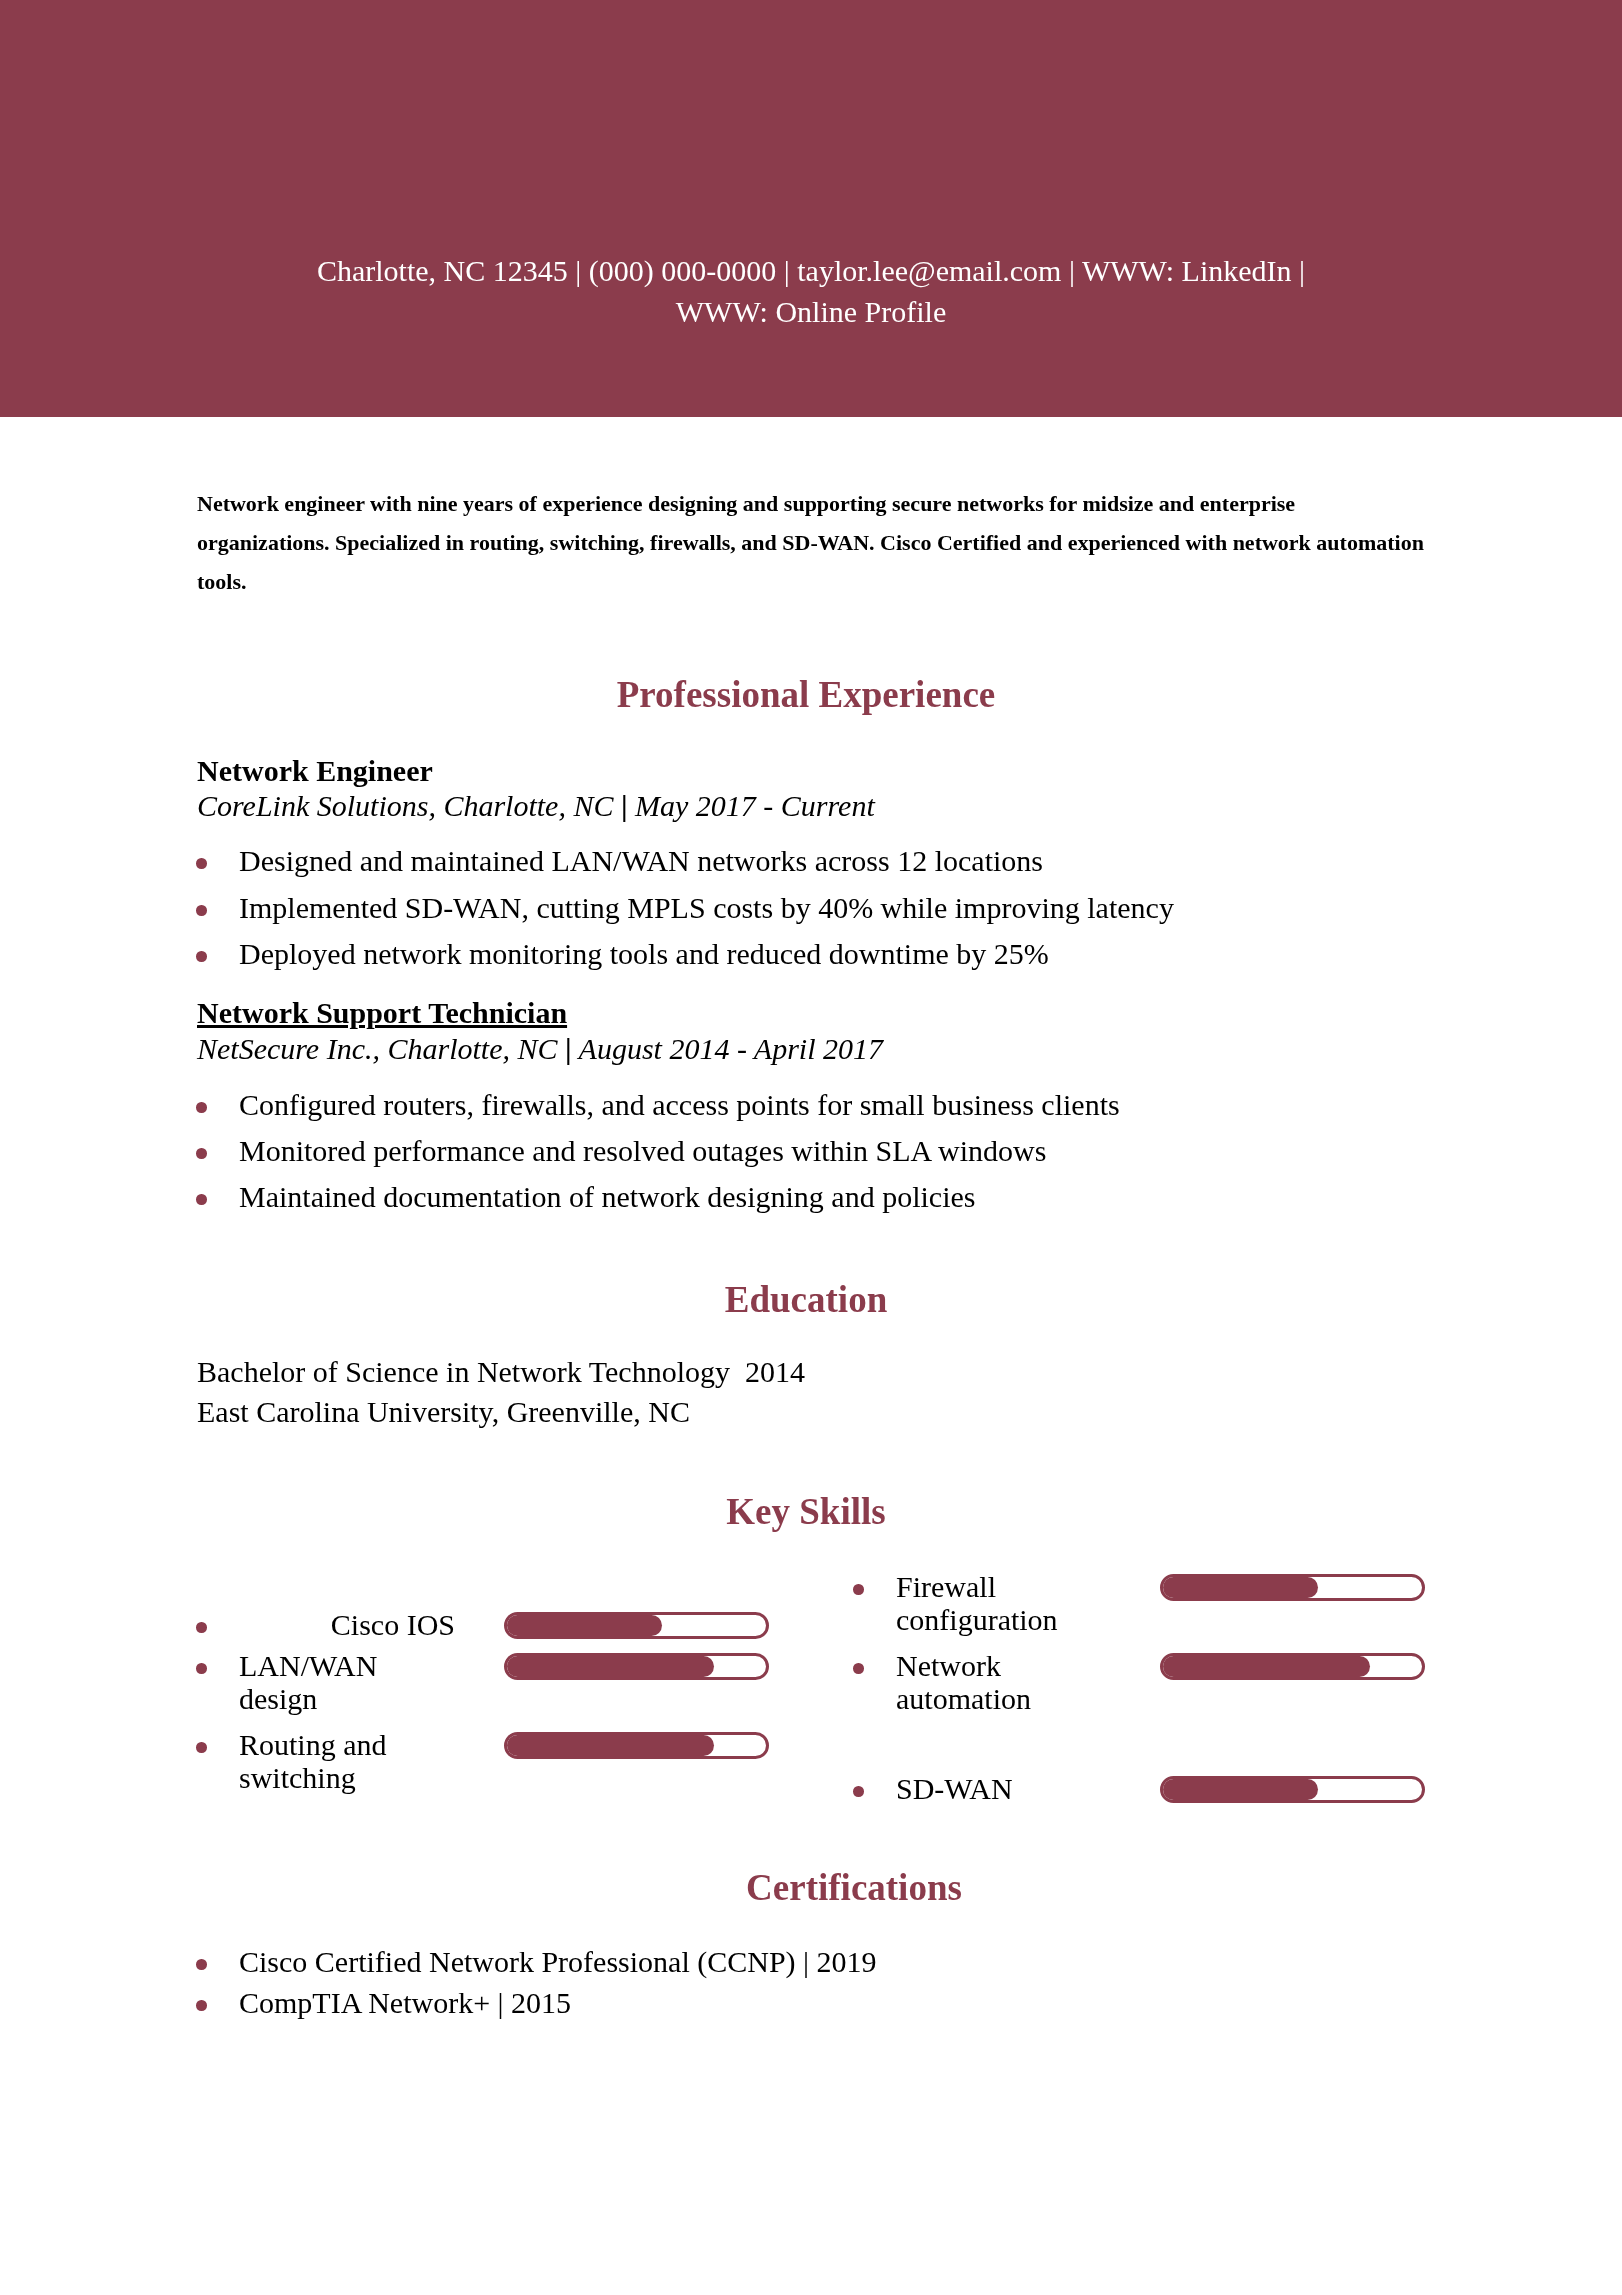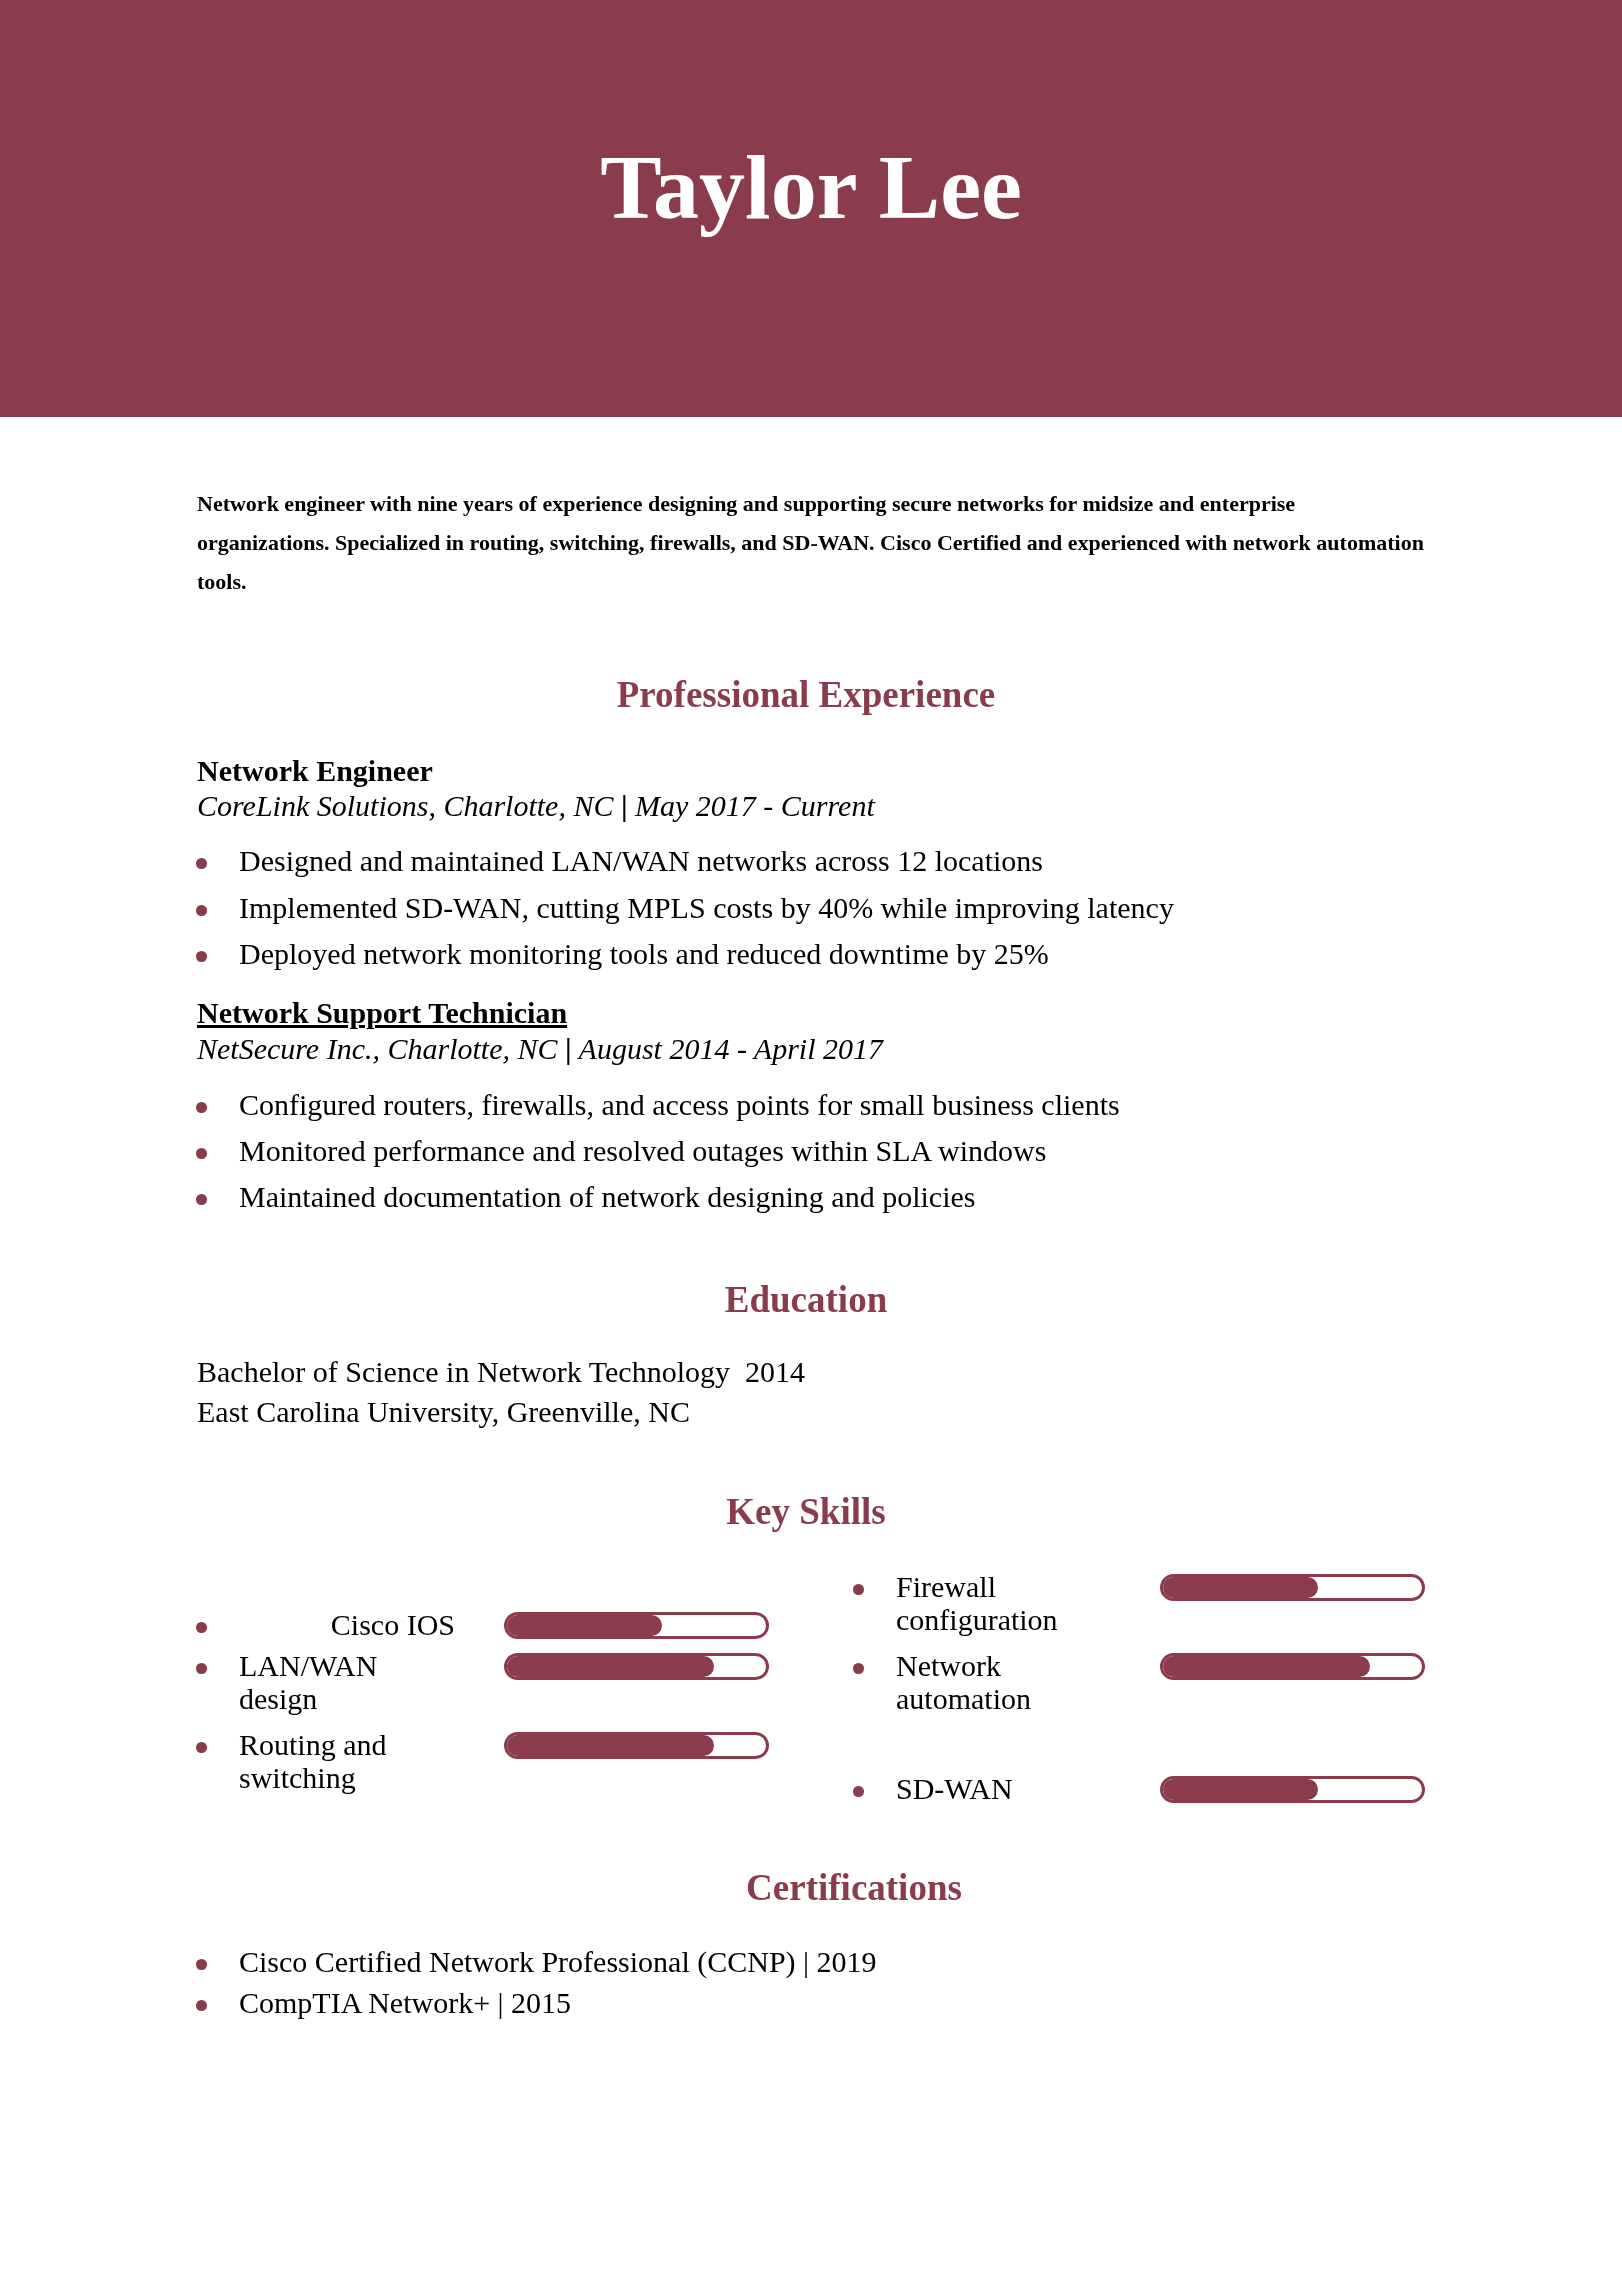--- a/index.html
+++ b/index.html
@@ -32,21 +32,24 @@
   .skill .bullet-dot { top: 14.4px; }
   .skill-label { position: absolute; left: 43px; top: 0; width: 216px; }
   .skill-bar { position: absolute; top: 0; width: 265px; height: 27.5px; box-sizing: border-box;
                border: 3.3px solid #8B3C4C; border-radius: 13.7px; background: #ffffff; overflow: hidden; }
   .skill-fill { position: absolute; left: 0; top: 0; height: 100%; background: #8B3C4C; border-radius: 0 13.7px 13.7px 0; }
 </style>
 </head>
 <body>
 
 <div class="header">
-  <div class="name">Taylor Lee</div>
+  <div class="contact">
+    <span class="contact-line">Charlotte, NC 12345 | (000) 000-0000 | taylor.lee@email.com | WWW: LinkedIn |</span>
+    <span class="contact-line">WWW: Online Profile</span>
+  </div>
 </div>
 
 <div class="summary">Network engineer with nine years of experience designing and supporting secure networks for midsize and enterprise organizations. Specialized in routing, switching, firewalls, and SD-WAN. Cisco Certified and experienced with network automation tools.</div>
 
 <div class="section-heading" style="top:674px;">Professional Experience</div>
 
 <div class="job-title" style="top:754px;">Network Engineer</div>
 <div class="job-meta" style="top:789px;">
   <span>CoreLink Solutions, Charlotte, NC</span>
   <span class="sep">|</span>

